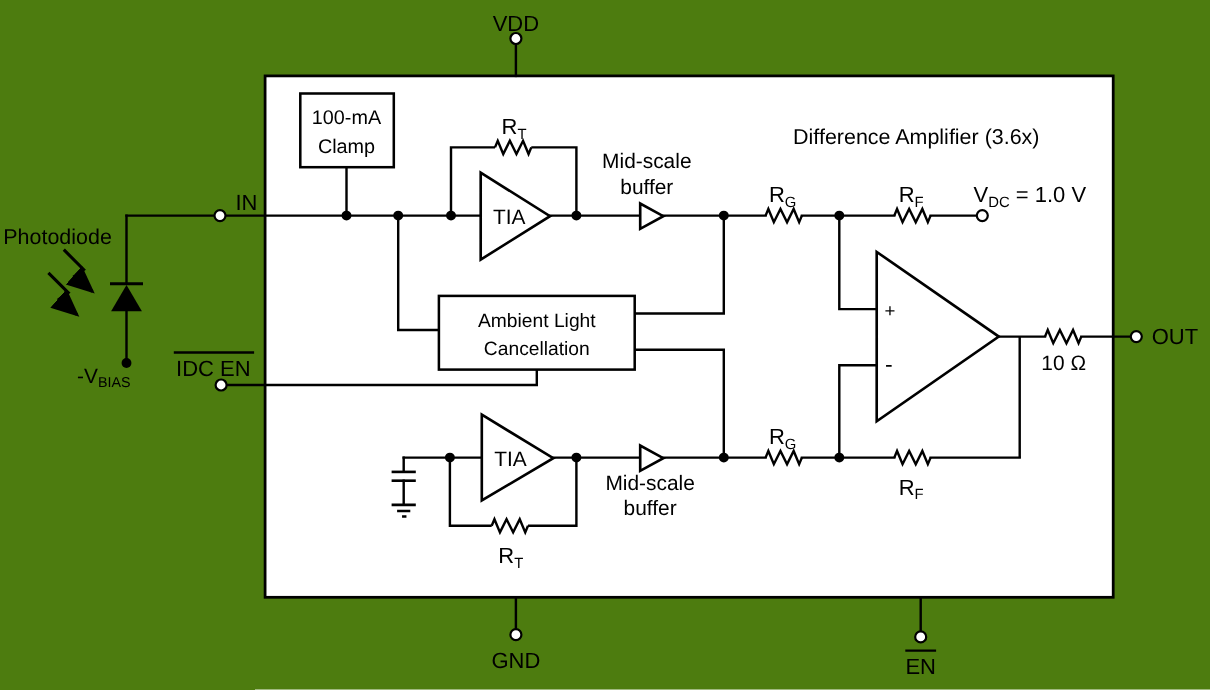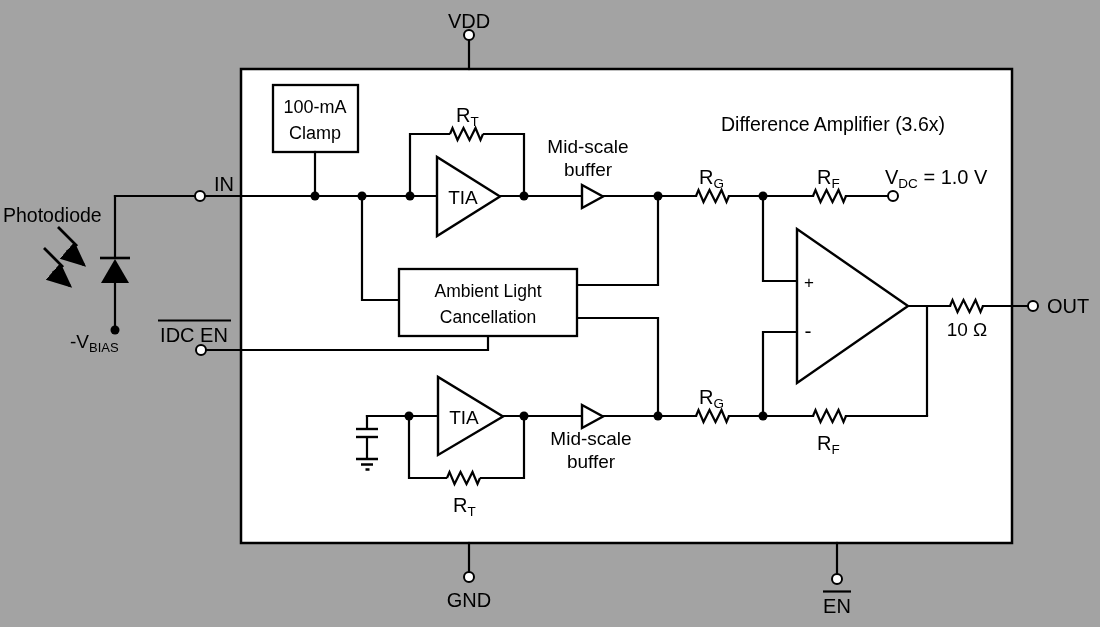--- a/index.html
+++ b/index.html
@@ -1,16 +1,16 @@
 <!DOCTYPE html>
 <html><head>
 <meta charset="utf-8">
 <style>
   html,body { margin:0; padding:0; background:#ffffff; }
-  #stage { position:relative; width:1100px; height:627px; background:#a3a3a3; overflow:hidden; }
+  #stage { position:relative; width:1100px; height:627px; background:#4d7c0f; overflow:hidden; }
   svg text { font-family:"Liberation Sans","DejaVu Sans",sans-serif; fill:#000000; }
   .w   { stroke:#000000; stroke-width:2.2; fill:none; stroke-linecap:square; }
   .wj  { stroke:#000000; stroke-width:2.2; fill:none; stroke-linejoin:miter; }
   .box { fill:#ffffff; stroke:#000000; stroke-width:2.5; }
   .blk { fill:#ffffff; stroke:#000000; stroke-width:2.3; }
   .tri { fill:#ffffff; stroke:#000000; stroke-width:2.4; stroke-linejoin:miter; }
   .pin { fill:#ffffff; stroke:#000000; stroke-width:2; }
   .dot { fill:#000000; stroke:none; }
   .arrow { stroke:#000000; stroke-width:2.8; fill:none; stroke-linejoin:miter; }
 </style>

